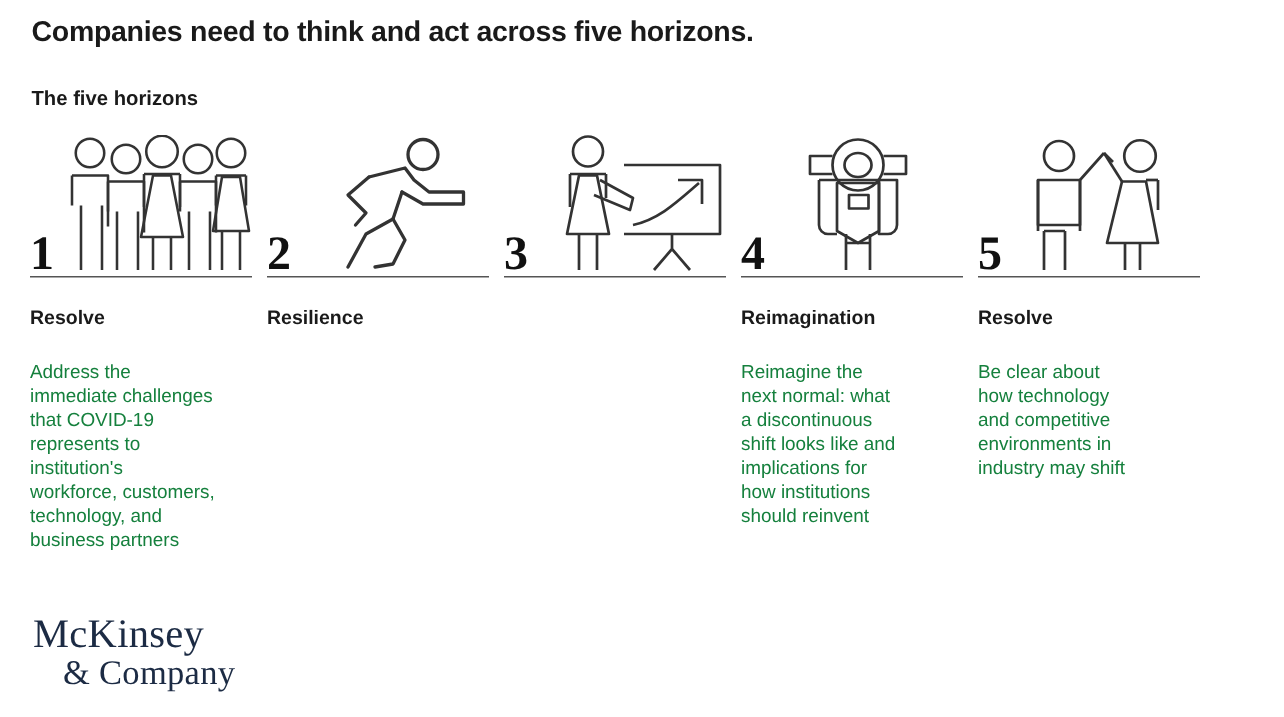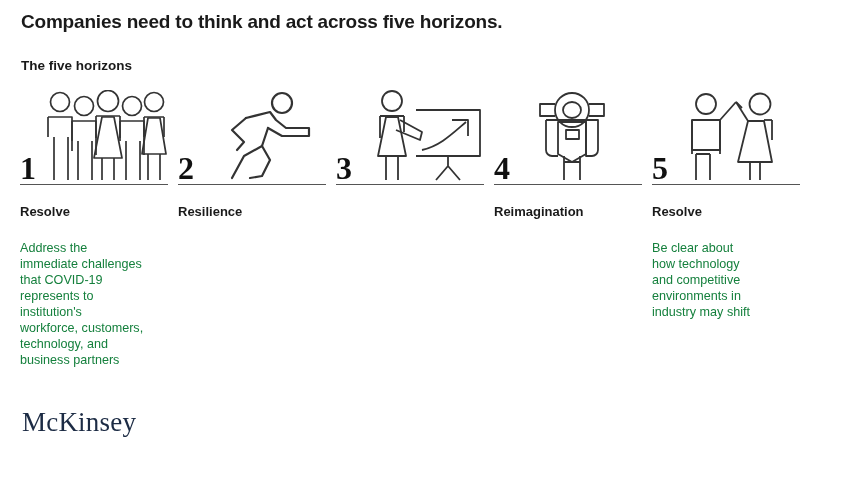--- a/index.html
+++ b/index.html
@@ -217,20 +217,27 @@
 
           <path d="M34 32 h28 v32 l-14 8 l-14 -8 Z"></path>
 
           <rect x="42" y="40" width="13" height="9"></rect>
 
           <path d="M40 66 v24 M56 66 v24 M40 72 h16"></path>
         </svg>
       </div>
       <div class="rule"></div>
       <div class="col-head">Reimagination</div>
+      <div class="col-body">Reimagine the
+next normal: what
+a discontinuous
+shift looks like and
+implications for
+how institutions
+should reinvent</div>
     </div>
 
     <div class="col">
       <div class="icon-area">
         <div class="icon-num">5</div>
         <svg class="icon-svg" width="112" height="92" viewBox="0 0 112 92" fill="none" stroke="#333" stroke-width="1.8" stroke-linejoin="round" style="right:8px;">
 
           <circle cx="26" cy="14" r="10"></circle>
           <path d="M12 30 h28 v30 h-28 Z"></path>
           <path d="M12 30 v34 M16 64 v26 M30 64 v26 M16 64 h14"></path>
@@ -252,15 +259,16 @@
 how technology
 and competitive
 environments in
 industry may shift</div>
     </div>
 
   </div>
 
   <div class="logo">
     <div class="logo-l1">McKinsey</div>
+    <div class="logo-l2">&amp; Company</div>
   </div>
 
 </div>
 
 </body></html>

